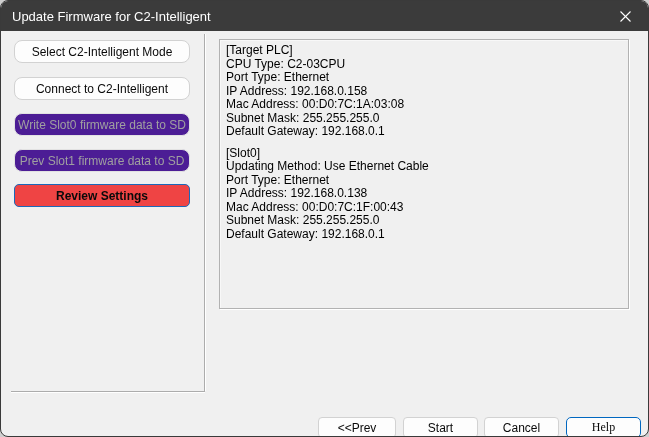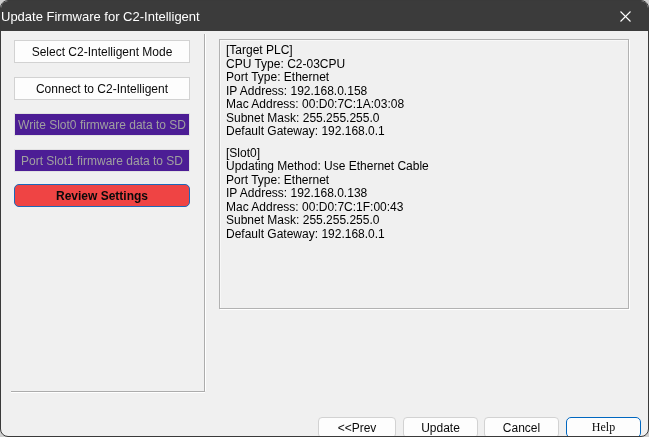--- a/index.html
+++ b/index.html
@@ -7,31 +7,31 @@
     position:relative;width:647px;height:435px;margin:0;
     background:#F0F0F0;border:1px solid #3A3A3A;border-radius:8px;overflow:hidden;
     box-sizing:content-box;
   }
   
   .titlebar{
     position:absolute;left:0;top:0;width:100%;height:30px;
     background:#3B3B3B;display:flex;align-items:center;
   }
   .titlebar .title{
-    color:#FFFFFF;font-size:13px;white-space:nowrap;text-align:right;
+    color:#FFFFFF;font-size:13px;padding-left:11px;white-space:nowrap;text-align:right;
   }
   .close-btn{
     position:absolute;right:0;top:0;width:45px;height:30px;
     display:flex;align-items:center;justify-content:center;cursor:default;
   }
   .close-btn svg{display:block;}
   
   .sbtn{
     position:absolute;left:13px;width:176px;height:23px;box-sizing:border-box;
-    background:#FDFDFD;border:1px solid #D2D2D2;border-radius:0;
+    background:#FDFDFD;border:1px solid #D2D2D2;border-radius:8px;
     font-family:"Liberation Sans",sans-serif;font-size:12px;color:#0A0A0A;
     display:flex;align-items:center;justify-content:center;white-space:nowrap;
     padding:0;cursor:default;
   }
   .sbtn.disabled{color:#A0A0A0;background:#4c1d95;border-color:#E2E2E2;}
   .sbtn.active{background:#ef4444;border:1.5px solid #1C68B8;border-radius:5px;font-weight:bold;}
   #sbtn-0{top:39px;} #sbtn-1{top:76px;} #sbtn-2{top:112px;} #sbtn-3{top:148px;} #sbtn-4{top:183px;}
   
   .vline{
     position:absolute;left:203px;top:33px;width:1px;height:357px;
@@ -78,21 +78,21 @@
           <line x1="0.5" y1="0.5" x2="10.5" y2="10.5" stroke="#FFFFFF" stroke-width="1.1"></line>
           <line x1="10.5" y1="0.5" x2="0.5" y2="10.5" stroke="#FFFFFF" stroke-width="1.1"></line>
         </svg>
       </span>
     </div>
   </div>
 
   <button class="sbtn" id="sbtn-0">Select C2-Intelligent Mode</button>
   <button class="sbtn" id="sbtn-1">Connect to C2-Intelligent</button>
   <button class="sbtn disabled" id="sbtn-2" disabled="">Write Slot0 firmware data to SD</button>
-  <button class="sbtn disabled" id="sbtn-3" disabled="">Port Slot1 firmware data to SD</button>
+  <button class="sbtn disabled" id="sbtn-3" disabled="">Prev Slot1 firmware data to SD</button>
   <button class="sbtn active" id="sbtn-4">Review Settings</button>
 
   <div class="vline"></div>
   <div class="hline"></div>
 
   <div class="panel">
     <div class="content">
       <div class="section">
         <div class="review-line">[Target PLC]</div>
         <div class="review-line">CPU Type: C2-03CPU</div>
@@ -108,17 +108,17 @@
         <div class="review-line">Port Type: Ethernet</div>
         <div class="review-line">IP Address: 192.168.0.138</div>
         <div class="review-line">Mac Address: 00:D0:7C:1F:00:43</div>
         <div class="review-line">Subnet Mask: 255.255.255.0</div>
         <div class="review-line">Default Gateway: 192.168.0.1</div>
       </div>
     </div>
   </div>
 
   <button class="fbtn" id="btn-prev">&lt;&lt;Prev</button>
-  <button class="fbtn" id="btn-start">Update</button>
+  <button class="fbtn" id="btn-start">Start</button>
   <button class="fbtn" id="btn-cancel">Cancel</button>
   <button class="fbtn" id="btn-help">Help</button>
 
 </div>
 
 </body></html>

